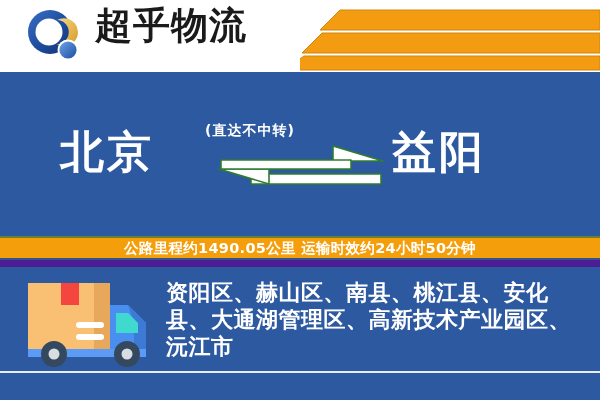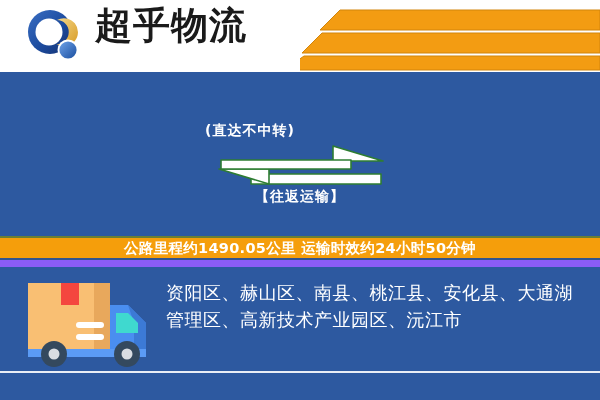--- a/index.html
+++ b/index.html
@@ -8,21 +8,21 @@
     background: #ffffff;
   }
   body {
     font-family: "Liberation Sans", "DejaVu Sans", sans-serif;
   }
   #poster {
     position: relative;
     width: 600px;
     height: 400px;
     overflow: hidden;
-    background: #8b5cf6;
+    background: #4c1d95;
   }
 
   
   .header {
     position: absolute;
     left: 0; top: 0;
     width: 600px; height: 72px;
     background: #ffffff;
     overflow: hidden;
   }
@@ -139,22 +139,22 @@
   .truck-wrap {
     position: absolute;
     left: 24px; top: 277px;
     width: 140px; height: 96px;
   }
   .regions {
     position: absolute;
     left: 166px; top: 279px;
     width: 416px;
     font-family: "DejaVu Sans", "Liberation Sans", sans-serif;
-    font-size: 18px;
-    font-weight: normal;
+    font-size: 22px;
+    font-weight: bold;
     color: #ffffff;
     line-height: 27px;
     letter-spacing: 0.5px;
   }
   .base-rule {
     position: absolute;
     left: 0; top: 371px;
     width: 600px; height: 2px;
     background: #e9eef6;
   }
@@ -199,33 +199,34 @@
         <polygon points="22,33 300,33 300,53 2,53" fill="#f39c12" stroke="#d2850b" stroke-width="1"></polygon>
         <polygon points="4,56 300,56 300,70 -16,70" fill="#f39c12" stroke="#d2850b" stroke-width="1"></polygon>
       </svg>
     </div>
   </div>
 
   <div class="blue-panel"></div>
 
   <div class="route-note-top">(直达不中转)</div>
 
+  <div class="city city-origin">北京</div>
+  <div class="city city-dest">益阳</div>
 
   <div class="arrow-wrap">
     <svg width="172" height="42" viewBox="0 0 172 42">
       <g fill="#ffffff" stroke="#2e7d32" stroke-width="1.6" stroke-linejoin="round">
         <polygon points="118,2 168,17 118,17"></polygon>
         <polygon points="36,40 166,40 166,30 36,30"></polygon>
         <polygon points="54,40 4,25 54,25"></polygon>
         <polygon points="6,25 136,25 136,16 6,16"></polygon>
       </g>
     </svg>
   </div>
 
-  <div class="route-note-bottom">【往返运输】</div>
 
   <div class="info-bar">
     <span class="info-bar-text">公路里程约1490.05公里   运输时效约24小时50分钟</span>
   </div>
 
   <div class="bottom-panel"></div>
 
   <div class="truck-wrap">
     <svg width="140" height="96" viewBox="0 0 140 96">
 

